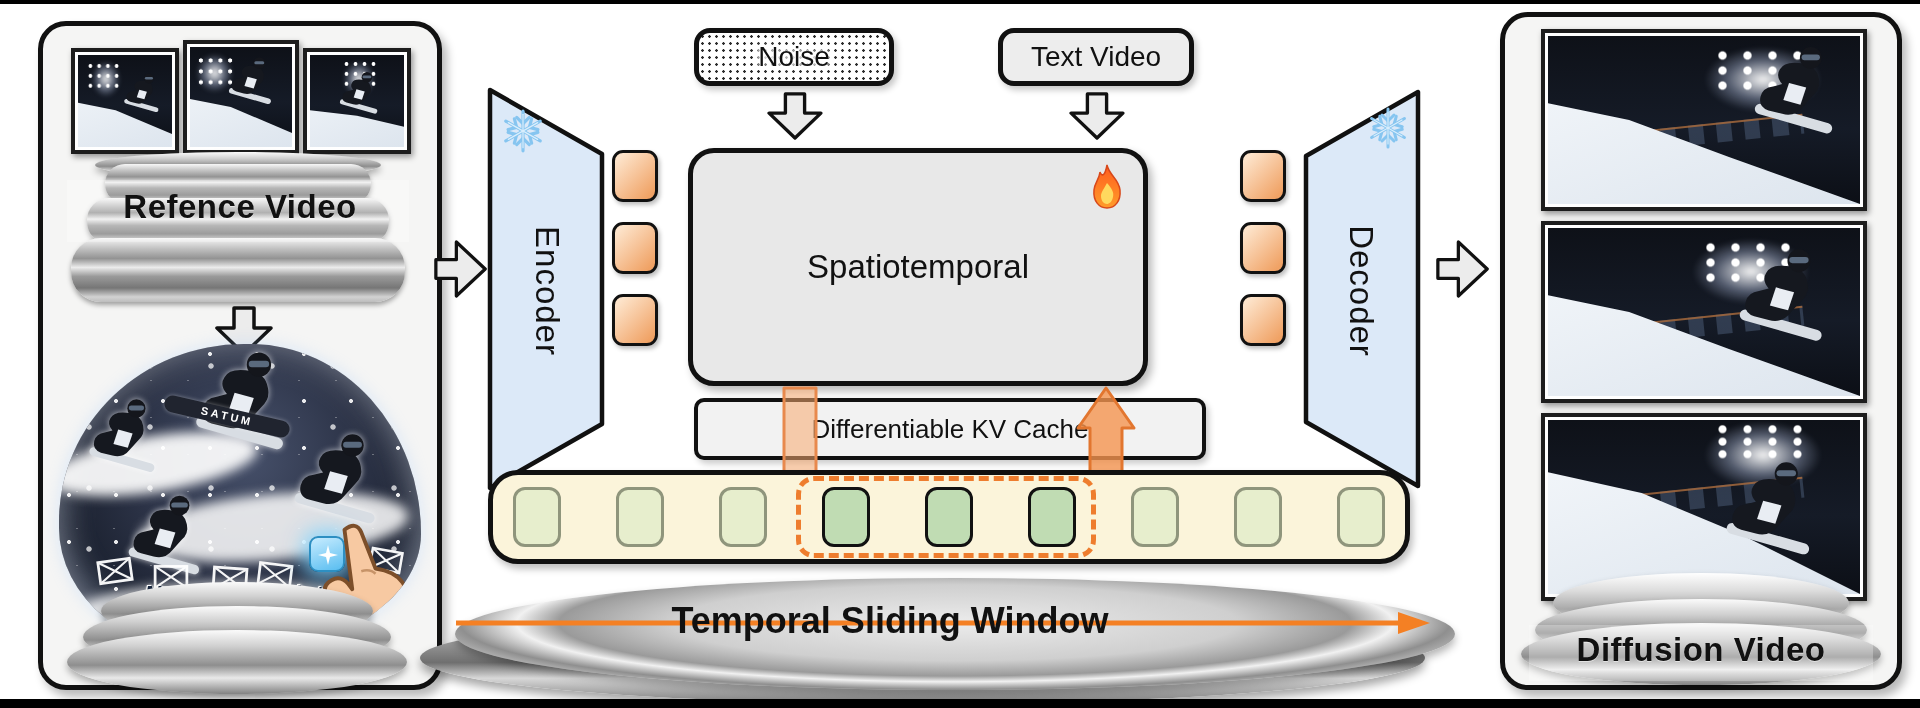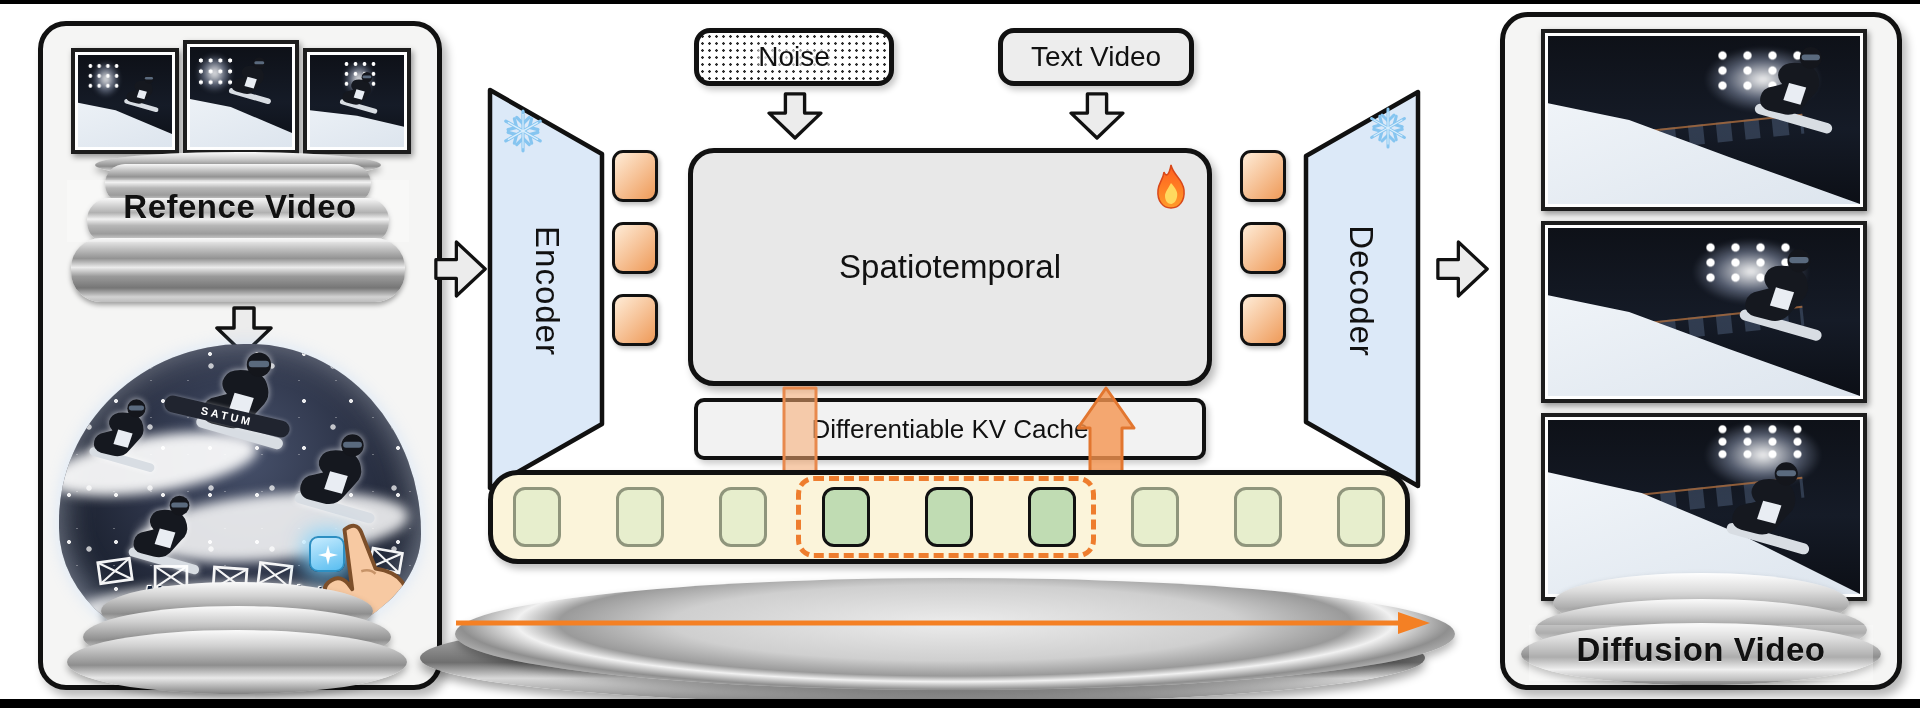--- a/index.html
+++ b/index.html
@@ -73,21 +73,21 @@
   
   .iobox{position:absolute;border:5px solid #111;border-radius:16px;display:flex;align-items:center;
          justify-content:center;font-size:28px;box-shadow:3px 4px 6px rgba(0,0,0,.22);}
   .iobox.noise{left:694px;top:28px;width:200px;height:58px;background:#fff;
          background-image:radial-gradient(circle,#2c2c2c 1.1px,transparent 1.5px);background-size:7px 7px;}
   .iobox.noise span{text-shadow:0 0 5px #fff,0 0 5px #fff,0 0 7px #fff,0 0 7px #fff;}
   .iobox.prompt{left:998px;top:28px;width:196px;height:58px;background:#ededed;}
   .trap{position:absolute;}
   .trap-label{position:absolute;font-size:33px;text-align:center;transform:rotate(90deg);letter-spacing:1px;}
   .flake{position:absolute;}
-  .mainbox{position:absolute;left:688px;top:148px;width:524px;height:238px;background:#e8e8e8;
+  .mainbox{position:absolute;left:688px;top:148px;width:460px;height:238px;background:#e8e8e8;
          border:5px solid #111;border-radius:26px;box-shadow:4px 5px 8px rgba(0,0,0,.28);
          display:flex;flex-direction:row;justify-content:space-evenly;align-items:center;}
   .mainbox .dl{font-size:33px;}
   .flame{position:absolute;right:16px;top:10px;}
   .kvbox{position:absolute;left:694px;top:398px;width:512px;height:62px;background:#f2f2f2;
          border:4px solid #111;border-radius:10px;display:flex;align-items:center;justify-content:center;
          font-size:26px;box-shadow:3px 4px 6px rgba(0,0,0,.2);}
 
   
   .lat-col{position:absolute;display:flex;flex-direction:column;gap:20px;}
@@ -332,20 +332,21 @@
       <div class="tok"></div>
     </div>
   <div class="window-dash"></div>
 
   <div class="disc-back"></div>
   <div class="disc-top"></div>
   <svg class="slide-arrow" style="width:980px;height:26px;" viewBox="0 0 980 26">
     <line x1="4" y1="13" x2="946" y2="13" stroke="#f48024" stroke-width="5"></line>
     <polygon points="946,2 978,13 946,24" fill="#f48024"></polygon>
   </svg>
+  <div class="slide-label">Temporal Sliding Window</div>
 
   <div class="lat-col" style="left:1240px;top:150px;" id="latents-right">
       <div class="lat"></div>
       <div class="lat"></div>
       <div class="lat"></div>
     </div>
 
   <svg class="trap" style="left:1300px;top:84px;width:122px;height:410px;" viewBox="0 0 122 410">
     <polygon points="6,72 118,8 118,402 6,338" fill="#dce9f8" stroke="#111" stroke-width="4.5" stroke-linejoin="round"></polygon>
   </svg>

